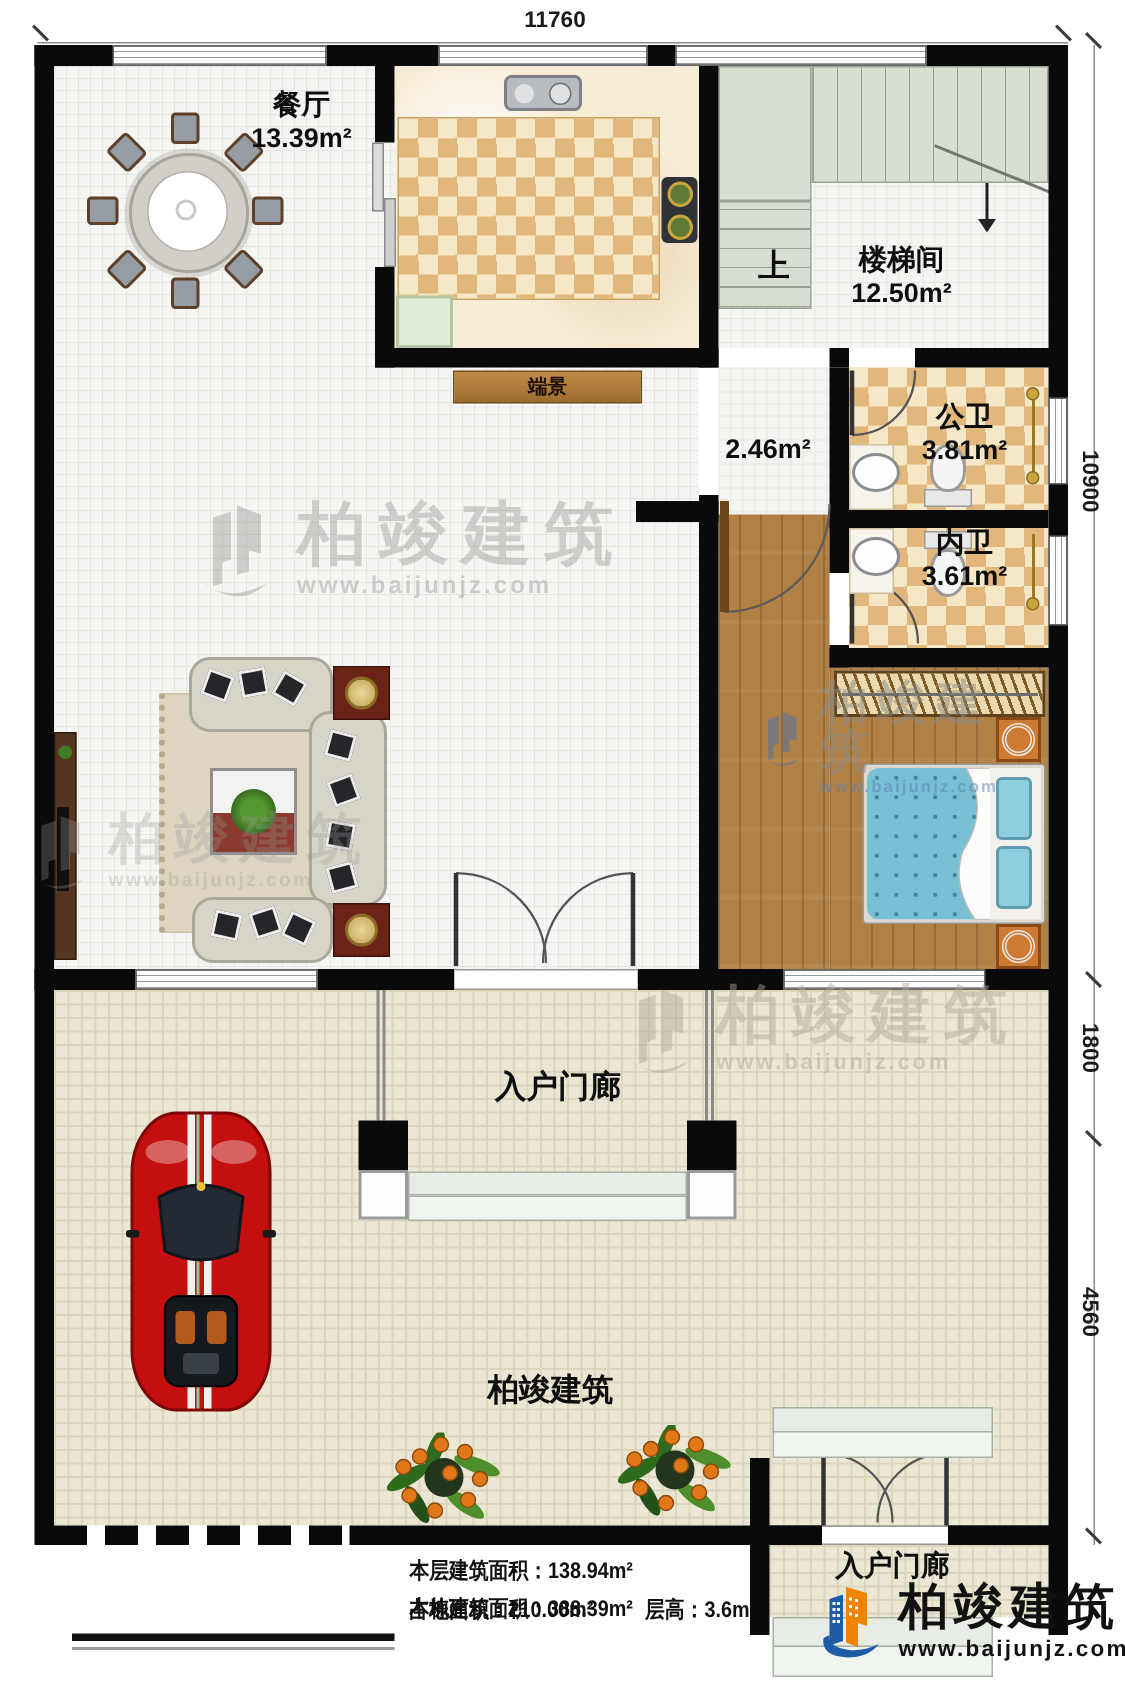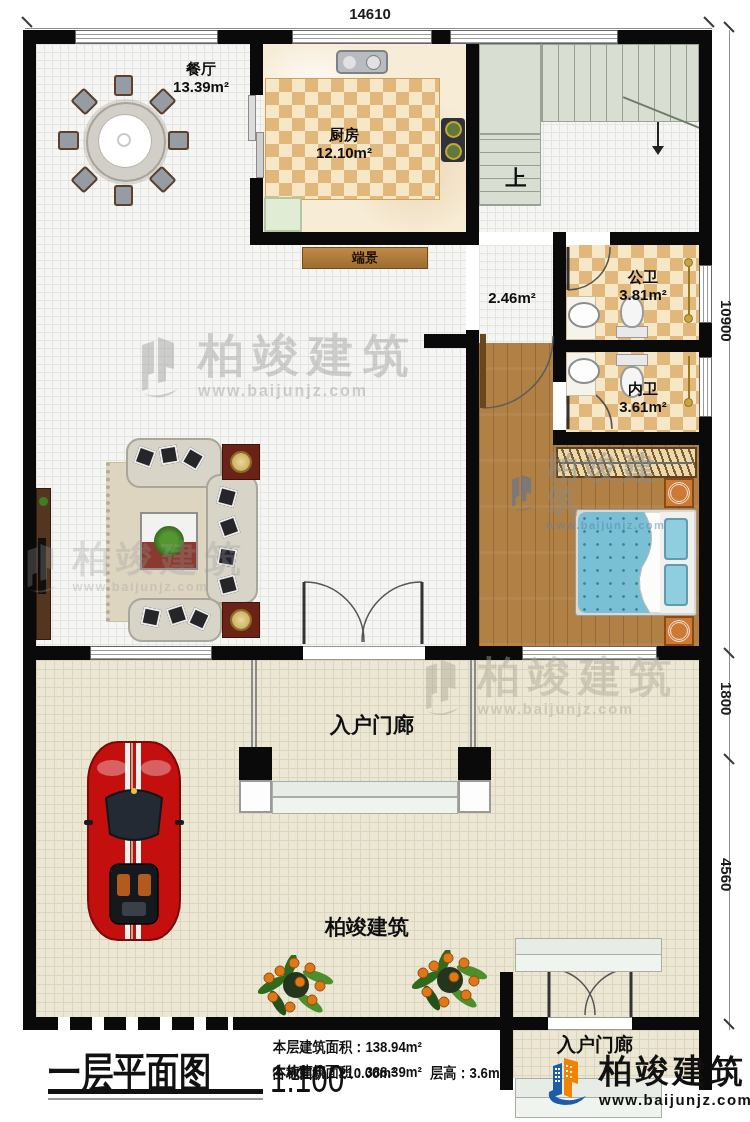--- a/index.html
+++ b/index.html
@@ -19,21 +19,21 @@
   .checker{position:absolute;background:repeating-conic-gradient(#e2b77b 0% 25%,#f6e7c6 0% 50%);background-size:26px 26px;}
   .wood{position:absolute;background-color:#b08044;
      background-image:repeating-linear-gradient(90deg,rgba(60,30,5,.22) 0 1px,transparent 1px 14px),
                       repeating-linear-gradient(0deg,rgba(255,255,255,.06) 0 3px,transparent 3px 46px);}
   .sage{position:absolute;background:#d8ded2;border:1px solid #9aa396;box-sizing:border-box;}
   .treads-v{background-image:repeating-linear-gradient(90deg,#96a093 0 1px,transparent 1px 16px);}
   .treads-h{background-image:repeating-linear-gradient(0deg,#96a093 0 1px,transparent 1px 13px);}
   .win-h{position:absolute;background:repeating-linear-gradient(180deg,#ffffff 0 3px,#9a9a9a 3px 4px);border:1px solid #666;box-sizing:border-box;}
   .win-v{position:absolute;background:repeating-linear-gradient(90deg,#ffffff 0 3px,#9a9a9a 3px 4px);border:1px solid #666;box-sizing:border-box;}
   .room-label{position:absolute;text-align:center;font-weight:700;line-height:1.18;white-space:nowrap;color:#0e0e0e;}
-  .rn{font-size:15px;} .ra{font-size:15px;}
+  .rn{font-size:19px;font-family:Liberation Serif, serif;} .ra{font-size:18px;}
   .dim{position:absolute;font-weight:700;font-size:15px;color:#1a1a1a;}
   .dim-v{writing-mode:vertical-rl;}
   .dline{position:absolute;background:#8d8d8d;}
   .tick{position:absolute;width:14px;height:2px;background:#3a3a3a;transform:rotate(45deg);}
   .sofa{position:absolute;background:#d8d4c8;border:2px solid #a9a69b;border-radius:14px;box-sizing:border-box;}
   .pillow{position:absolute;width:14px;height:14px;background:#26262a;border:2px solid #ececec;}
   .chair{position:absolute;width:19px;height:21px;background:#959ca4;border:2px solid #5d3f2a;border-radius:3px;box-sizing:border-box;}
   .steps{position:absolute;background:#e7ece6;border:1px solid #a8b0a6;box-sizing:border-box;}
   .wm{position:absolute;display:flex;align-items:center;gap:10px;pointer-events:none;}
   .wm-name{font-weight:700;letter-spacing:9px;font-size:46px;line-height:1;}
@@ -42,21 +42,21 @@
   .stat-line{position:absolute;font-weight:700;font-size:15px;white-space:nowrap;}
 </style>
 </head>
 <body>
 
 <div class="plan">
 
   <div class="dline" style="left:25px;top:28px;width:687px;height:1px"></div>
   <div class="tick" style="left:20px;top:21px"></div>
   <div class="tick" style="left:702px;top:21px"></div>
-  <div class="dim" style="left:330px;top:5px;width:80px;text-align:center">14610</div>
+  <div class="dim" style="left:330px;top:5px;width:80px;text-align:center">11760</div>
 
   <div class="dline" style="left:729px;top:30px;width:1px;height:1000px"></div>
   <div class="tick" style="left:722px;top:26px"></div>
   <div class="tick" style="left:722px;top:652px"></div>
   <div class="tick" style="left:722px;top:758px"></div>
   <div class="tick" style="left:722px;top:1023px"></div>
   <div class="dim dim-v" style="left:718px;top:300px">10900</div>
   <div class="dim dim-v" style="left:718px;top:682px">1800</div>
   <div class="dim dim-v" style="left:718px;top:858px">4560</div>
 
@@ -291,31 +291,31 @@
 
   <div class="steps" style="left:515px;top:938px;width:147px;height:17px"></div>
   <div class="steps" style="left:515px;top:954px;width:147px;height:18px;background:#f0f4ef"></div>
   <div class="steps" style="left:515px;top:1078px;width:147px;height:20px"></div>
   <div class="steps" style="left:515px;top:1097px;width:147px;height:21px;background:#f0f4ef"></div>
 
   <div class="room-label" style="left:149px;top:60px;width:104px">
     <div class="rn">餐厅</div>
     <div class="ra">13.39m²</div>
   </div>
-  <div class="room-label" style="left:299px;top:126px;width:90px">
-    <div class="rn">厨房</div>
-    <div class="ra">12.10m²</div>
+  <div class="room-label" style="left:556px;top:163px;width:90px">
+    <div class="rn">楼梯间</div>
+    <div class="ra">12.50m²</div>
   </div>
   <div class="room-label" style="left:500px;top:166px;width:32px;font-size:21px">上</div>
   <div class="room-label ra" style="left:480px;top:289px;width:64px">2.46m²</div>
   <div class="room-label" style="left:599px;top:268px;width:88px">
     <div class="rn">公卫</div>
     <div class="ra">3.81m²</div>
   </div>
-  <div class="room-label" style="left:599px;top:380px;width:88px">
+  <div class="room-label" style="left:599px;top:352px;width:88px">
     <div class="rn">内卫</div>
     <div class="ra">3.61m²</div>
   </div>
   <div class="room-label" style="left:317px;top:713px;width:110px;font-size:21px">入户门廊</div>
   <div class="room-label" style="left:312px;top:915px;width:110px;font-size:21px">柏竣建筑</div>
   <div class="room-label" style="left:541px;top:1034px;width:108px;font-size:19px">入户门廊</div>
 
   <div class="wm" style="left:130px;top:332px;color:#8f8f8f;opacity:.38">
     <svg width="58" height="66" viewBox="0 0 29 33">
       <path d="M6 6 L12 4 L12 20 L9 21 L9 28 L6 29 Z" fill="currentColor"></path>
@@ -354,24 +354,20 @@
       <path d="M6 6 L12 4 L12 20 L9 21 L9 28 L6 29 Z" fill="currentColor"></path>
       <path d="M14 2 L22 5 L22 18 L18 17 L18 24 L14 25 Z" fill="currentColor"></path>
       <path d="M2 27 Q10 35 24 28 Q14 37 2 27 Z" fill="currentColor"></path>
     </svg>
     <div>
       <div class="wm-name">柏竣建筑</div>
       <div class="wm-site">www.baijunjz.com</div>
     </div>
   </div>
 
-  <div class="a" style="left:48px;top:1045px;display:flex;align-items:flex-end;gap:12px">
-    <span class="cond" style="font-size:42px;font-weight:700">一层平面图</span>
-    <span class="cond" style="font-size:38px;font-weight:400">1:100</span>
-  </div>
   <div class="a" style="left:48px;top:1089px;width:215px;height:5px;background:#111"></div>
   <div class="a" style="left:48px;top:1098px;width:215px;height:2px;background:#9a9a9a"></div>
 
   <div class="stat-line" style="left:273px;top:1038px">
     <span class="cond" style="transform:scaleX(.88)">本层建筑面积：138.94m²</span>
   </div>
   <div class="stat-line" style="left:273px;top:1063px">
     <span class="cond" style="transform:scaleX(.88)">本栋建筑面积：388.39m²</span>
   </div>
   <div class="stat-line" style="left:273px;top:1064px">

